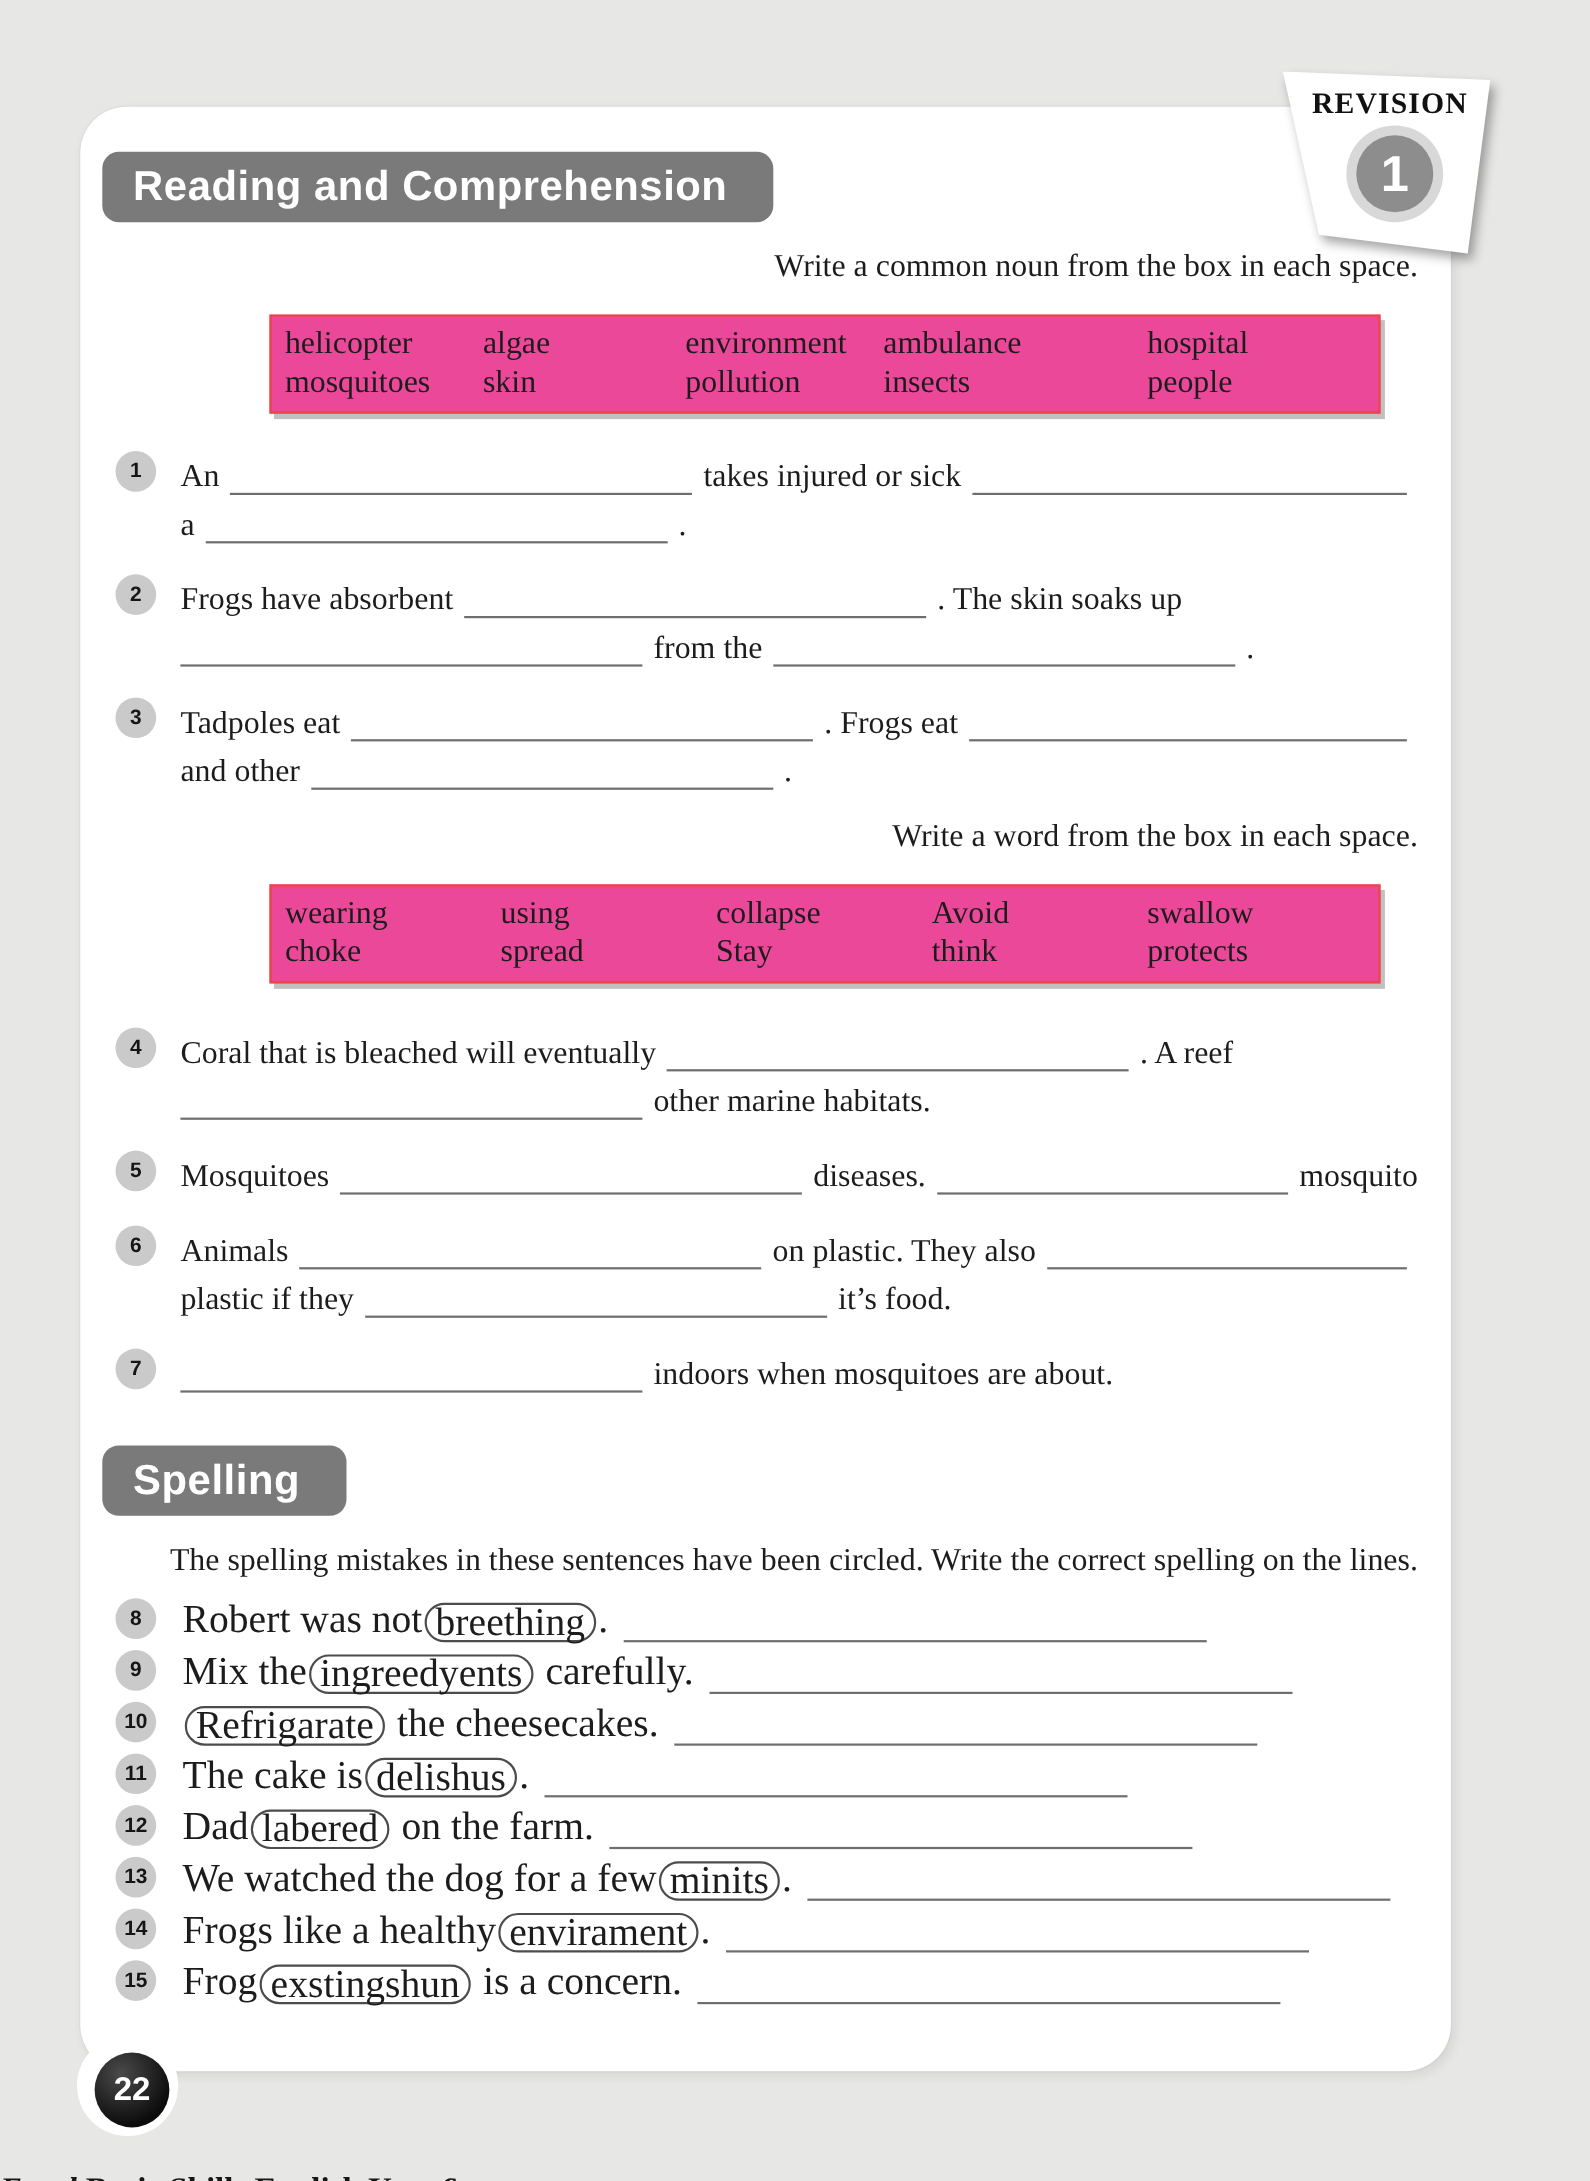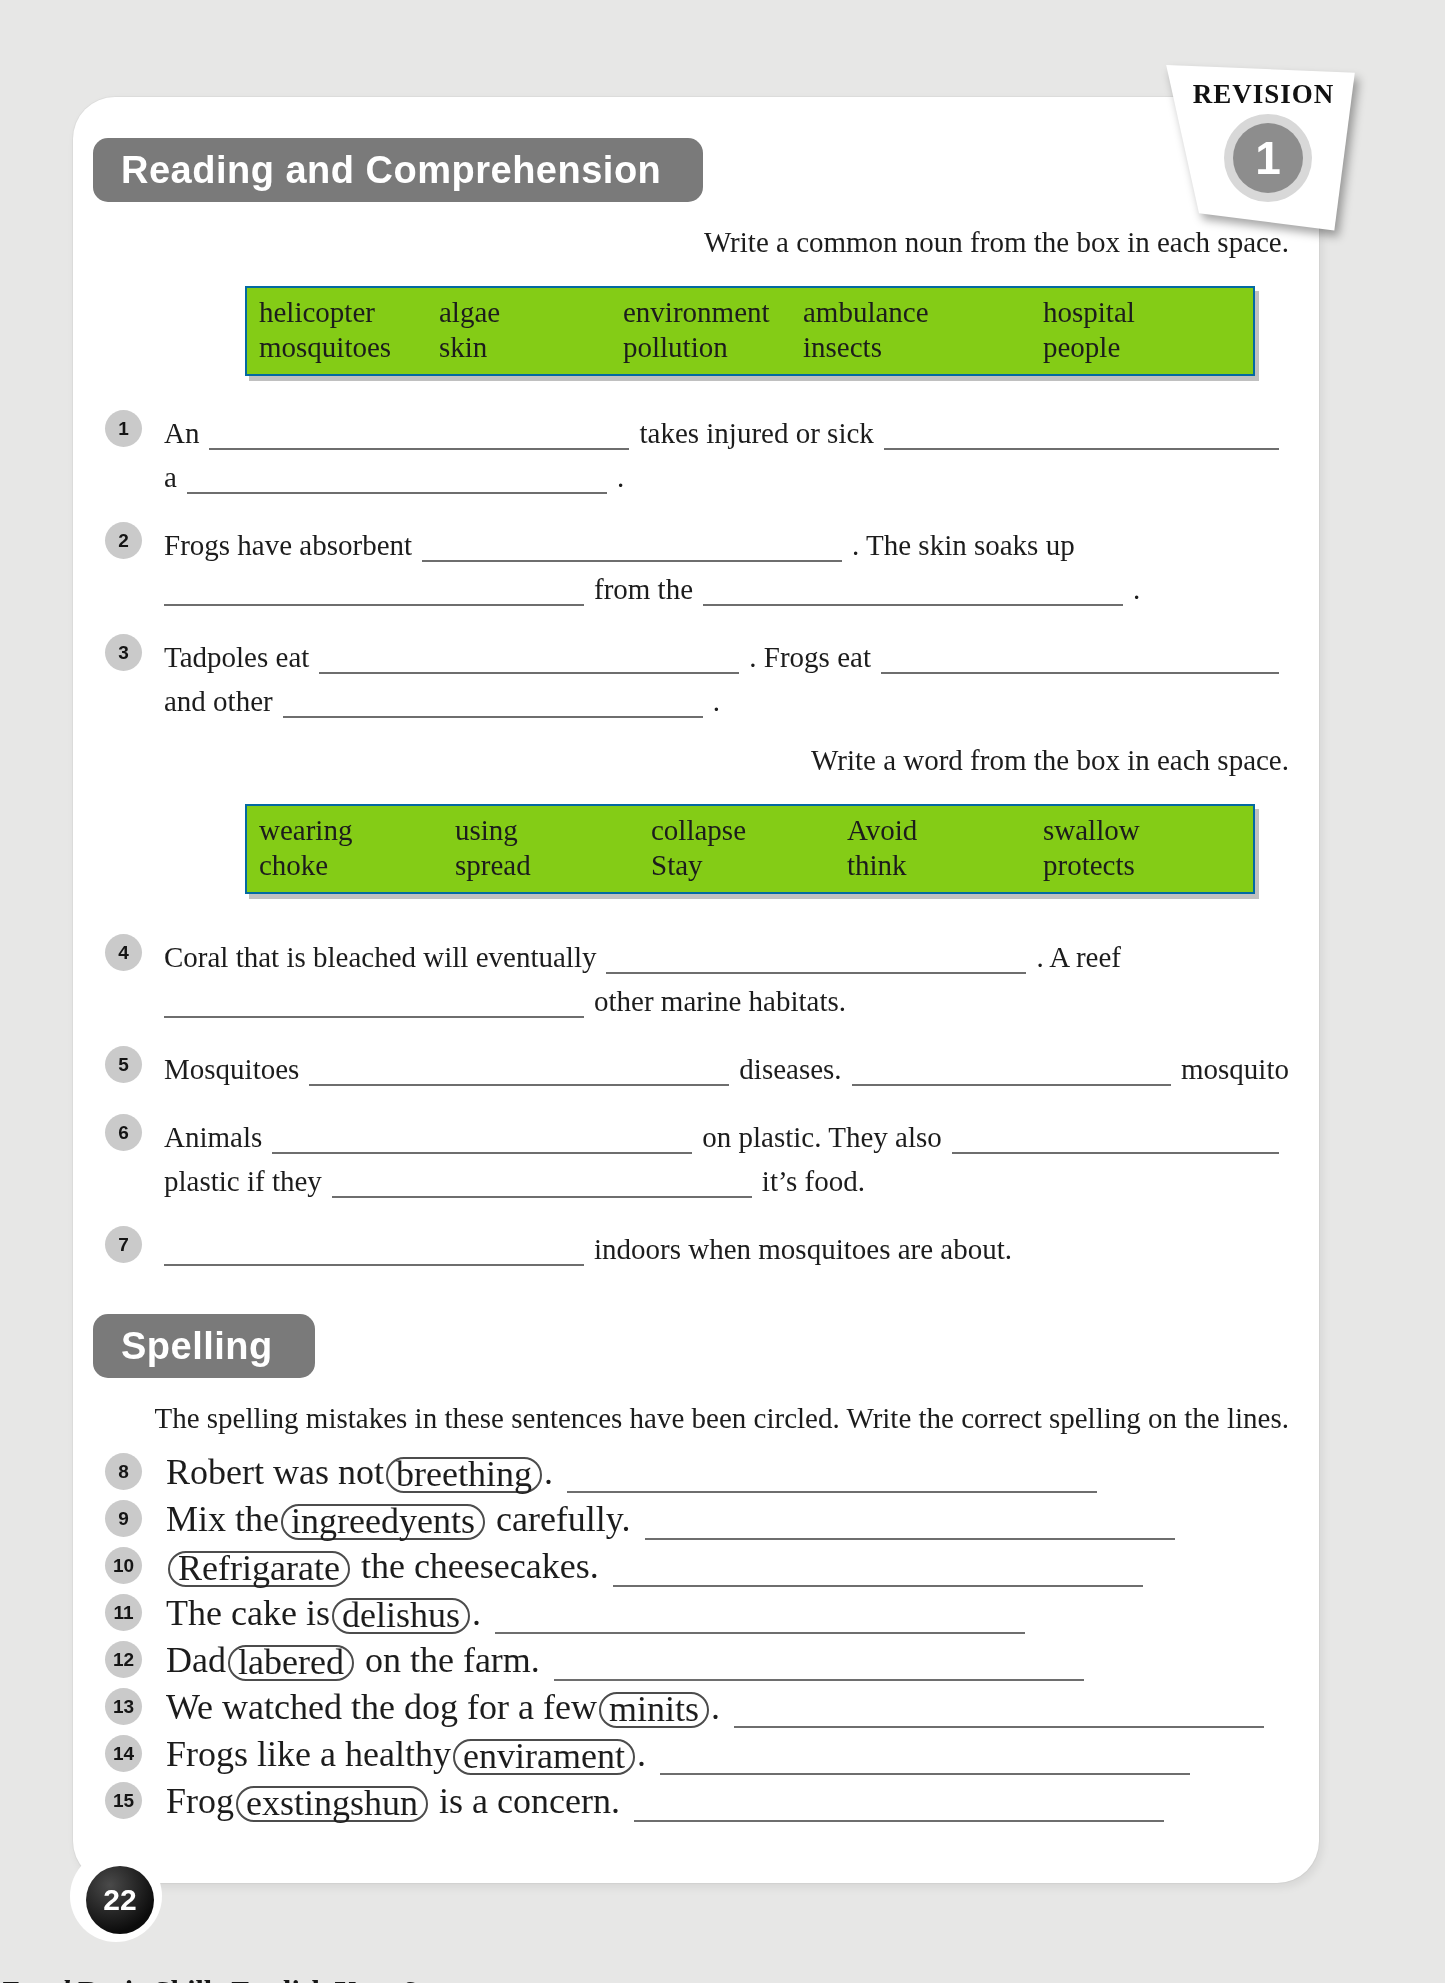--- a/index.html
+++ b/index.html
@@ -23,21 +23,21 @@
     font-family:"Liberation Sans", sans-serif;font-weight:700;
     font-size:38px;line-height:64px;letter-spacing:.5px;
     border-radius:15px;padding:0 42px 0 28px;
   }
 
   .instruction{font-size:29px;line-height:36px;margin:22px 0 0 22px;text-align:right;}
 
   
   .word-box{
     box-sizing:border-box;width:1010px;margin:26px 0 0 152px;
-    background:#84cc16;border:2px solid #0369a1;
+    background:#ec4899;border:2px solid #ef4444;
     box-shadow:4px 5px 0 #c0c0c0;
     padding:7px 0 9px 12px;font-size:29px;line-height:35px;
   }
   .wb-row{display:grid;}
   .wb1 .wb-row{grid-template-columns:180px 184px 180px 240px auto;}
   .wb2 .wb-row{grid-template-columns:196px 196px 196px 196px auto;}
 
   
   .questions{margin:30px 0 0 12px;}
   .question{display:flex;margin-bottom:24px;}

